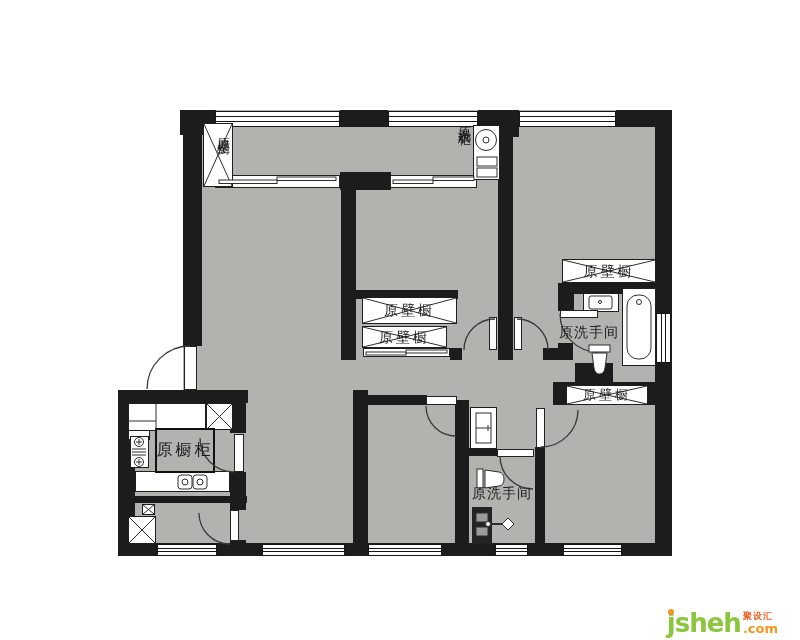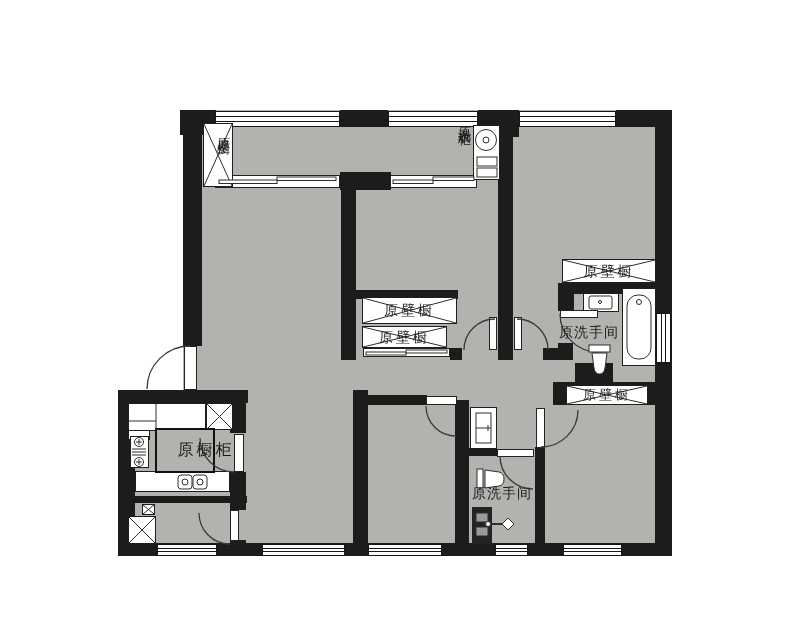--- a/index.html
+++ b/index.html
@@ -181,17 +181,24 @@
     </g>
   </svg>
 
   <div class="lbl v" style="left:206px;top:127px;width:24px;height:60px;font-size:13px;">原壁橱</div>
   <div class="lbl v" style="left:449px;top:116px;width:22px;height:70px;font-size:13px;">原洗衣柜</div>
   <div class="lbl c" style="left:562px;top:259px;width:94px;height:24px;">原壁橱</div>
   <div class="lbl" style="left:559px;top:325px;width:72px;height:17px;">原洗手间</div>
   <div class="lbl c" style="left:362px;top:297px;width:95px;height:27px;">原壁橱</div>
   <div class="lbl c" style="left:362px;top:326px;width:85px;height:22px;">原壁橱</div>
   <div class="lbl c" style="left:566px;top:385px;width:82px;height:20px;font-size:13px;">原壁橱</div>
-  <div class="lbl c" style="left:150px;top:428px;width:70px;height:45px;font-size:16px;margin-left:21px;">原橱柜</div>
+  <div class="lbl c" style="left:150px;top:428px;width:70px;height:45px;font-size:16px;">原橱柜</div>
   <div class="lbl" style="left:472px;top:486px;width:68px;height:17px;">原洗手间</div>
 
+  <div class="logo">
+    <span class="brand" style="position:relative;"><span class="jdot"></span><span>jsheh</span></span>
+    <span class="col">
+      <span class="cjk">聚设汇</span>
+      <span class="tld">.com</span>
+    </span>
+  </div>
 
 </div>
 
 </body></html>

